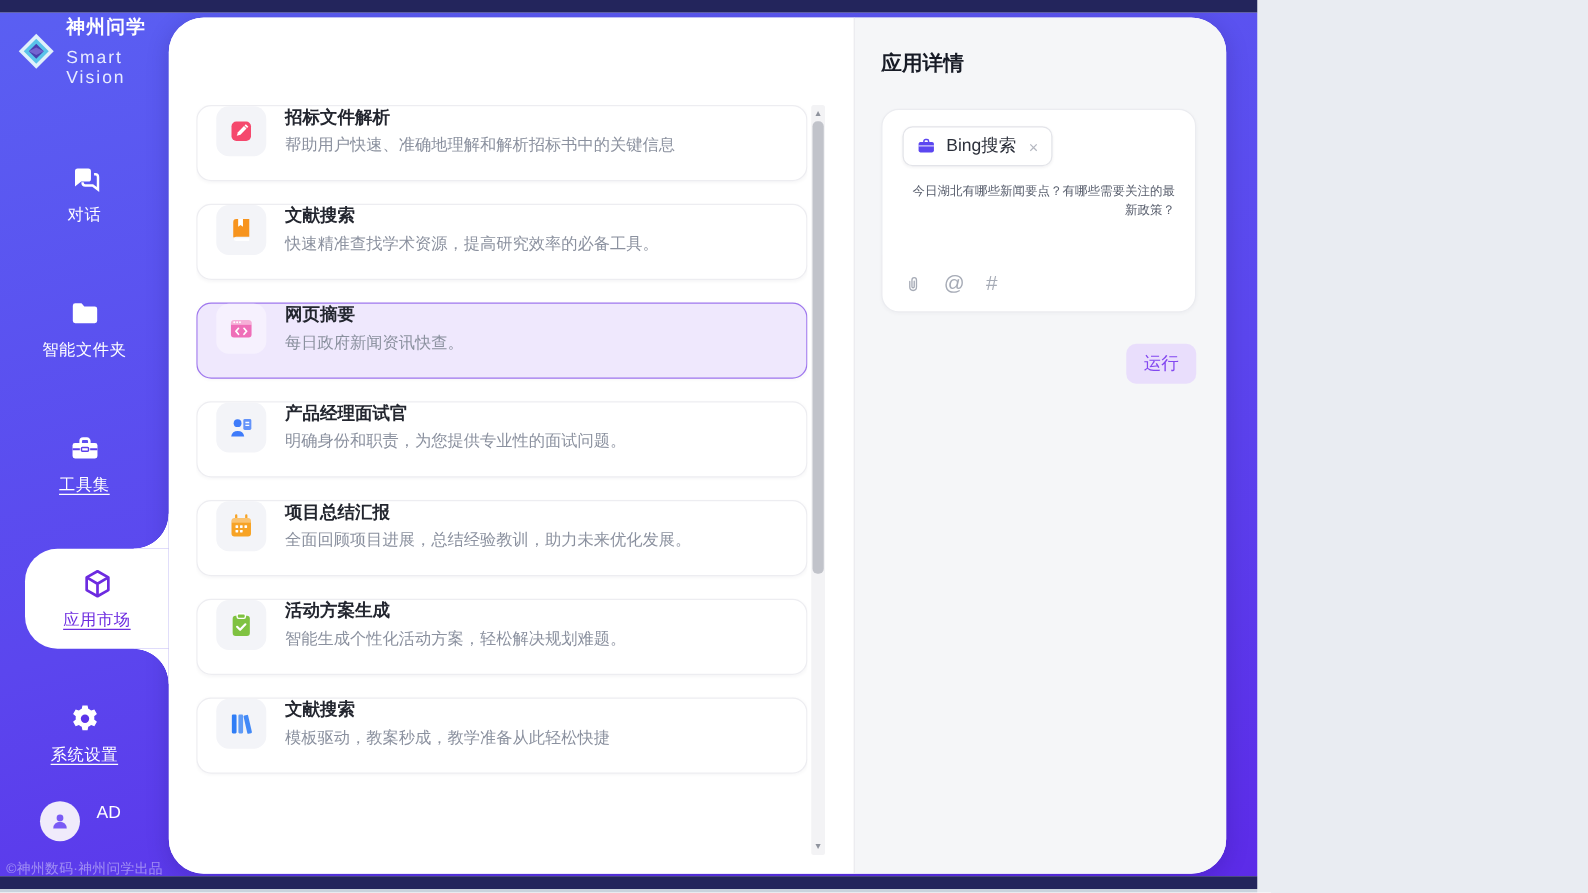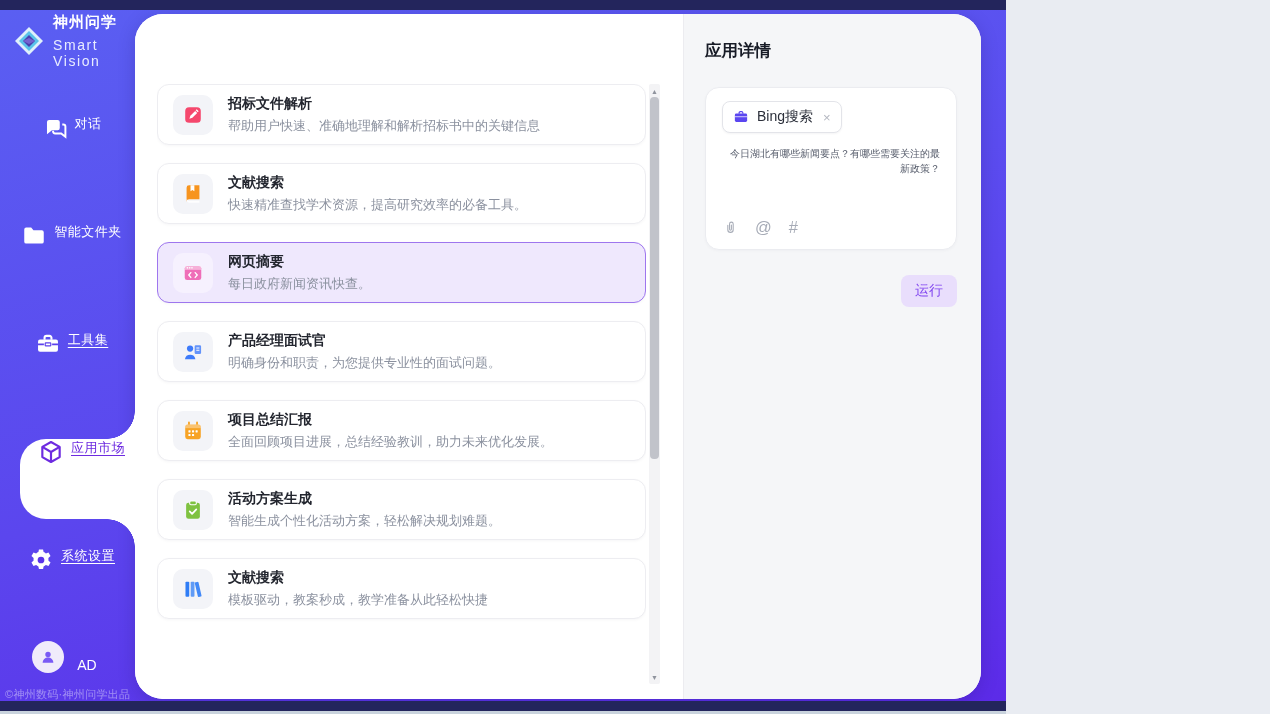--- a/index.html
+++ b/index.html
@@ -15,53 +15,53 @@
 
   
   .sidebar { position:absolute; left:0; top:10px; bottom:13px; width:135px; z-index:3; }
   .logo { display:flex; align-items:center; gap:8px; padding:10px 0 0 13px; height:52px; }
   .logo svg { width:32px; height:32px; flex:none; }
   .brand-text { display:flex; flex-direction:column; line-height:1.15; }
   .brand-name { color:#fff; font-size:15px; font-weight:bold; letter-spacing:1px; }
   .brand-sub { color:#e8ecff; font-size:14px; letter-spacing:1.6px; margin-top:6px; }
 
   .nav { margin-top:53px; }
-  .nav-item { position:relative; height:80px; margin-bottom:28px; display:flex; flex-direction:row;
-    justify-content:center; gap:7px; color:#fff; cursor:pointer;padding-left:8px; }
+  .nav-item { position:relative; height:80px; margin-bottom:28px; display:flex; flex-direction:column;
+    align-items:center; justify-content:center; gap:7px; color:#fff; cursor:pointer; }
   .nav-icon { width:26px; height:26px; display:flex; align-items:center; justify-content:center; }
   .nav-icon svg { width:26px; height:26px; }
   .nav-label { font-size:13px; letter-spacing:.5px; }
   .nav-item.underline .nav-label { text-decoration:underline; text-underline-offset:3px; }
   .nav-item.active { background:#fff; margin-left:20px; border-radius:26px 0 0 26px; color:#6d2be0; }
   .nav-item.active::before { content:""; position:absolute; right:0; top:-28px; width:28px; height:28px;
     background:radial-gradient(circle at 0 0, rgba(0,0,0,0) 27.5px, #fff 28px); }
   .nav-item.active::after { content:""; position:absolute; right:0; bottom:-28px; width:28px; height:28px;
     background:radial-gradient(circle at 0 100%, rgba(0,0,0,0) 27.5px, #fff 28px); }
 
-  .user-row { position:absolute; bottom:28px; left:0; right:6px; display:flex; align-items:flex-end;
+  .user-row { position:absolute; bottom:28px; left:0; right:6px; display:flex; align-items:flex-start;
     justify-content:center; gap:13px; cursor:pointer; }
   .avatar { width:32px; height:32px; border-radius:50%; background:#f0ebfb; display:flex;
     align-items:center; justify-content:center; }
   .avatar svg { width:18px; height:18px; }
   .user-name { color:#fff; font-size:14px; }
   .copyright { position:absolute; bottom:-1px; left:5px; right:4px; color:rgba(255,255,255,.42);
     font-size:11px; letter-spacing:.3px; white-space:nowrap; }
 
   
   .container { position:absolute; left:135px; top:14px; right:25px; bottom:15px; background:#fff;
     border-radius:28px; overflow:hidden; display:flex; z-index:2; box-shadow:0 4px 18px rgba(20,10,80,.18); }
 
   .panel-title { font-size:16.5px; font-weight:bold; color:#171b26; }
 
   
   .list-panel { width:548px; flex:none; background:#fff; position:relative; padding:26px 0 0 22px; }
   .cards { position:absolute; top:70px; left:22px; width:489px; bottom:0; display:flex;
     flex-direction:column; gap:18px; overflow:hidden; }
   .card { flex:none; height:61px; background:#fff; border:1px solid #ededf1; border-radius:12px;
-    box-shadow:0 1px 3px rgba(30,34,60,.04); display:flex; align-items:center; gap:15px;
+    box-shadow:0 1px 3px rgba(30,34,60,.04); display:flex; gap:15px;
     padding-left:15px; cursor:pointer; }
   .card.selected { background:#efe8fd; border-color:#9e76ee; }
   .card-icon-box { width:40px; height:40px; border-radius:10px; background:#f3f4f8; flex:none;
     display:flex; align-items:center; justify-content:center; }
   .card.selected .card-icon-box { background:#f6f1fe; }
   .card-icon-box svg { width:22px; height:22px; }
   .card-text { display:flex; flex-direction:column; gap:4px; min-width:0; }
   .card-title { font-size:14px; font-weight:bold; color:#23262f; }
   .card-desc { font-size:13px; color:#8b919f; white-space:nowrap; }
 

